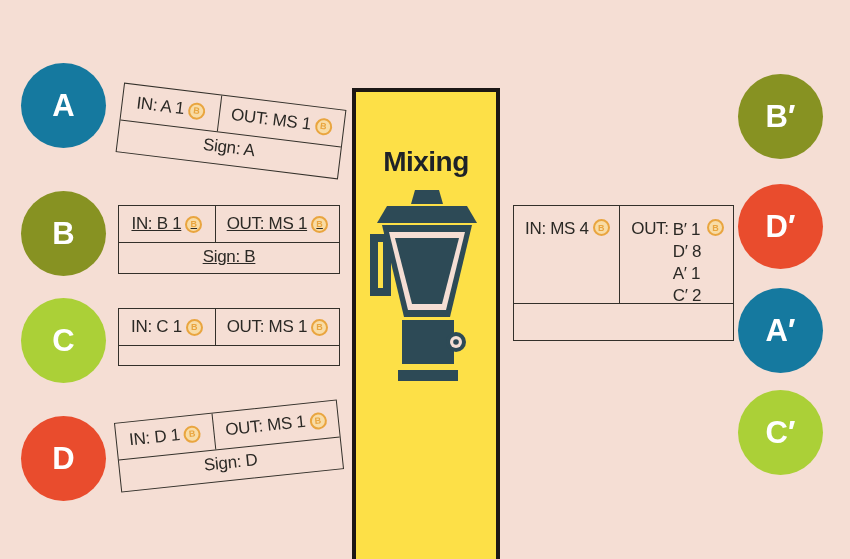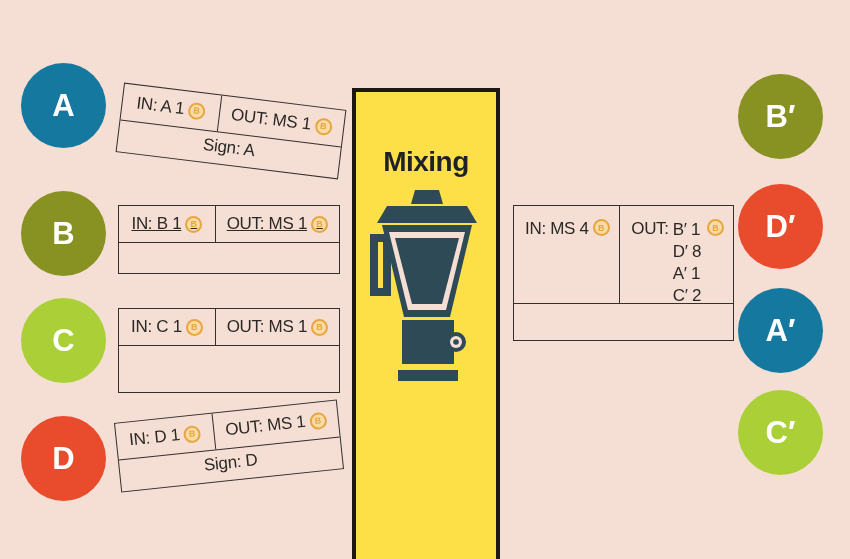--- a/index.html
+++ b/index.html
@@ -27,21 +27,21 @@
   .node-ap { left:738px; top:288px; }
   .node-cp { left:738px; top:390px; }
 
   
   .tx-card {
     position:absolute; background:#f5ded4;
     border:1.5px solid #33302a;
   }
   .card-a { left:119px; top:96px;  width:224px; height:70px; transform:rotate(7deg); }
   .card-b { left:118px; top:205px; width:222px; height:69px;text-decoration:underline; }
-  .card-c { left:118px; top:308px; width:222px; height:85px; }
+  .card-c { left:118px; top:308px; width:222px; height:58px; }
   .card-d { left:117px; top:411px; width:224px; height:70px; transform:rotate(-6deg); }
   .tx-top { display:flex; height:37px; border-bottom:1.5px solid #33302a; }
   .cell { display:flex; align-items:center; justify-content:center; gap:4px; }
   .cell-in  { width:44%; border-right:1.5px solid #33302a; }
   .cell-out { flex:1; }
   .tx-text { font-size:17px; letter-spacing:-0.3px; white-space:nowrap; }
   .tx-sign {
     display:flex; align-items:center; justify-content:center;
     font-size:17px; letter-spacing:-0.3px; flex:1; height:28px;
   }
@@ -119,20 +119,21 @@
     <div class="tx-top">
       <div class="cell cell-in">
         <span class="tx-text">IN: B 1</span>
         <span class="coin">B</span>
       </div>
       <div class="cell cell-out">
         <span class="tx-text">OUT: MS 1</span>
         <span class="coin">B</span>
       </div>
     </div>
+    <div class="tx-sign">Sign: B</div>
   </div>
 
   <div class="tx-card card-c">
     <div class="tx-top">
       <div class="cell cell-in">
         <span class="tx-text">IN: C 1</span>
         <span class="coin">B</span>
       </div>
       <div class="cell cell-out">
         <span class="tx-text">OUT: MS 1</span>

